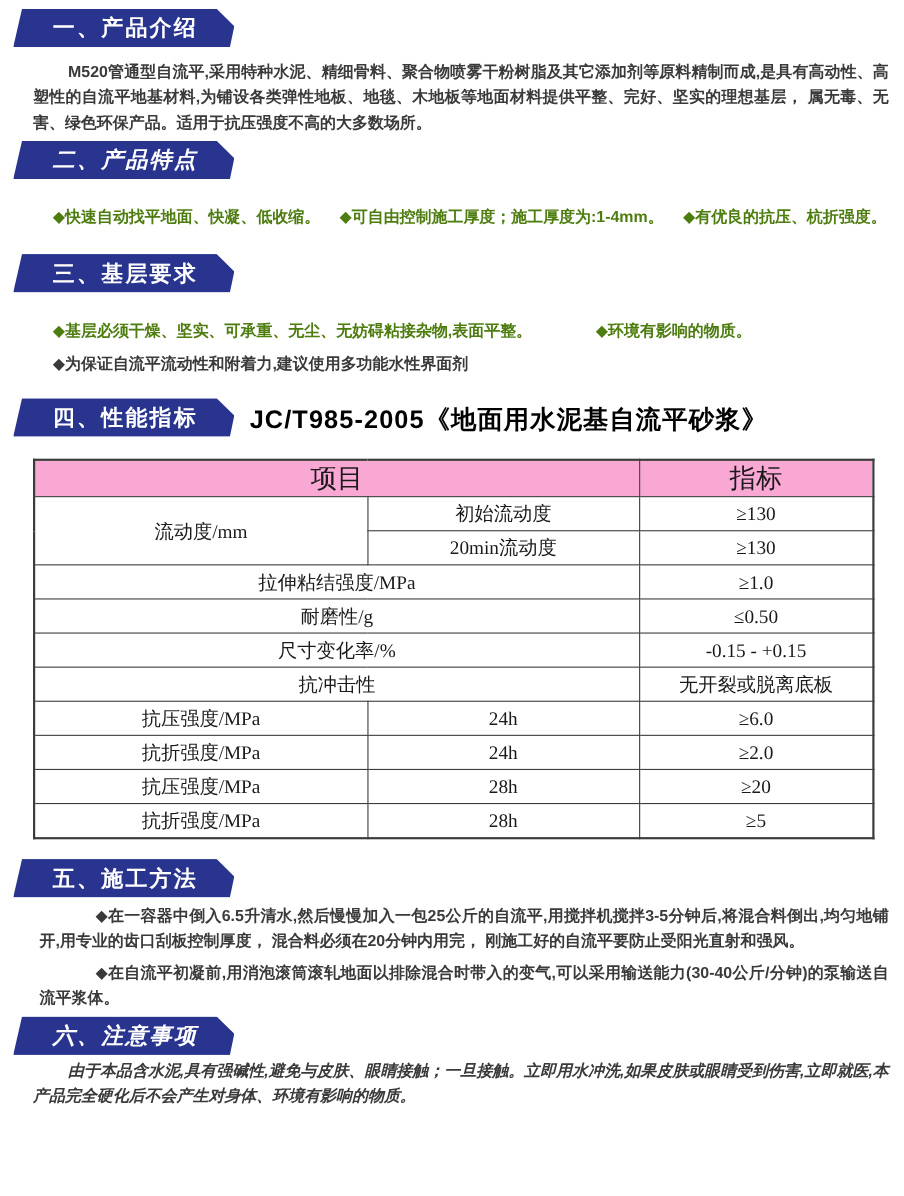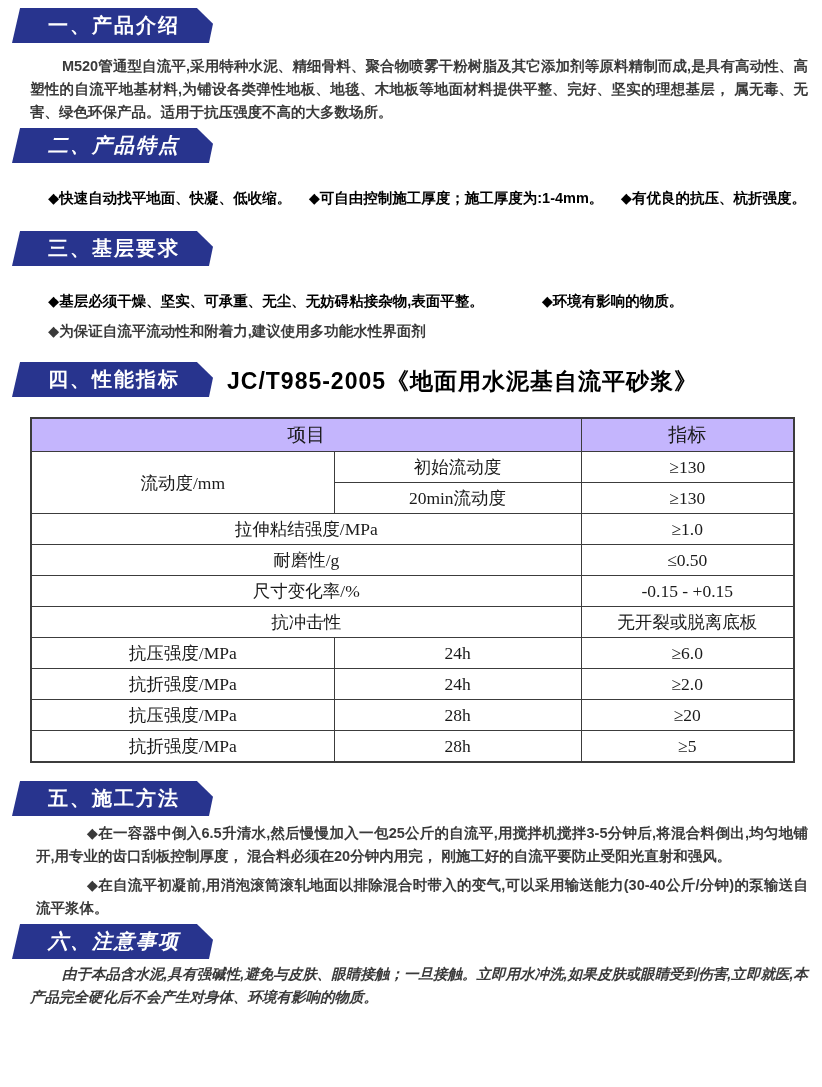--- a/index.html
+++ b/index.html
@@ -44,21 +44,21 @@
     text-align:justify;
     text-indent:3.5em;
     font-weight:600;
     color:#3a3a3a;
   }
   .bullet-row {
     display:flex;
     margin:24px 16px 0 48px;
     font-size:14.5px; line-height:22px;
     font-weight:600;
-    color:#000000;
+    color:#4d7c0f;
     text-align:center;
   }
   .bullet-row.spread { justify-content:space-between; }
   .bullet-row.gapped > *:nth-child(2) { margin-left:58px; }
   .bullet-line {
     margin:8px 16px 0 48px;
     font-size:14.5px; line-height:22px;
     font-weight:600;
     color:#3a3a3a;
   }
@@ -83,22 +83,22 @@
     border:2px solid #3c3c3c;
   }
   table.perf th, table.perf td {
     border:1px solid #3c3c3c;
     height:30px;
     padding:0 4px;
     font-weight:normal;
     overflow:hidden;
   }
   table.perf thead th {
-    background:#c4b5fd;
-    font-size:19px;
+    background:#f9a8d4;
+    font-size:24px;
     height:32px;
   }
   
   .mt10{margin-top:10px;} .mt14{margin-top:4px;font-style:italic;} .mt18{margin-top:18px;} .mt22{margin-top:22px;}
 </style>
 </head>
 <body>
 
 <div class="page">
 

